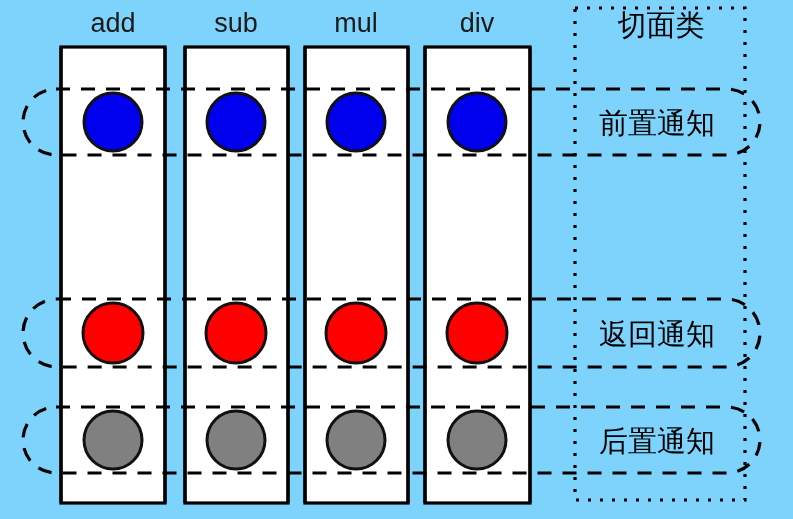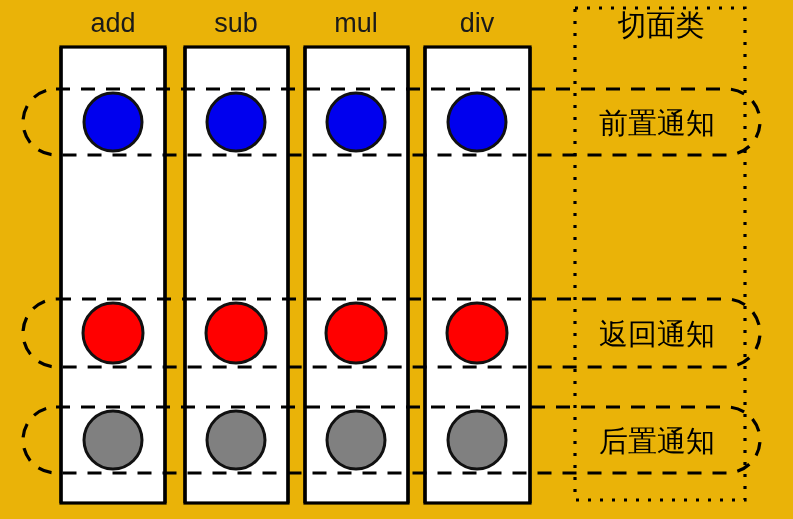--- a/index.html
+++ b/index.html
@@ -7,21 +7,21 @@
     padding: 0;
     background: #ffffff;
   }
   body {
     font-family: "Liberation Sans", "DejaVu Sans", sans-serif;
   }
   #stage {
     position: relative;
     width: 793px;
     height: 519px;
-    background: #eab308;
+    background: #7dd3fc;
     overflow: hidden;
   }
   svg#diagram {
     position: absolute;
     left: 0;
     top: 0;
     width: 793px;
     height: 519px;
   }
   .col-label {

